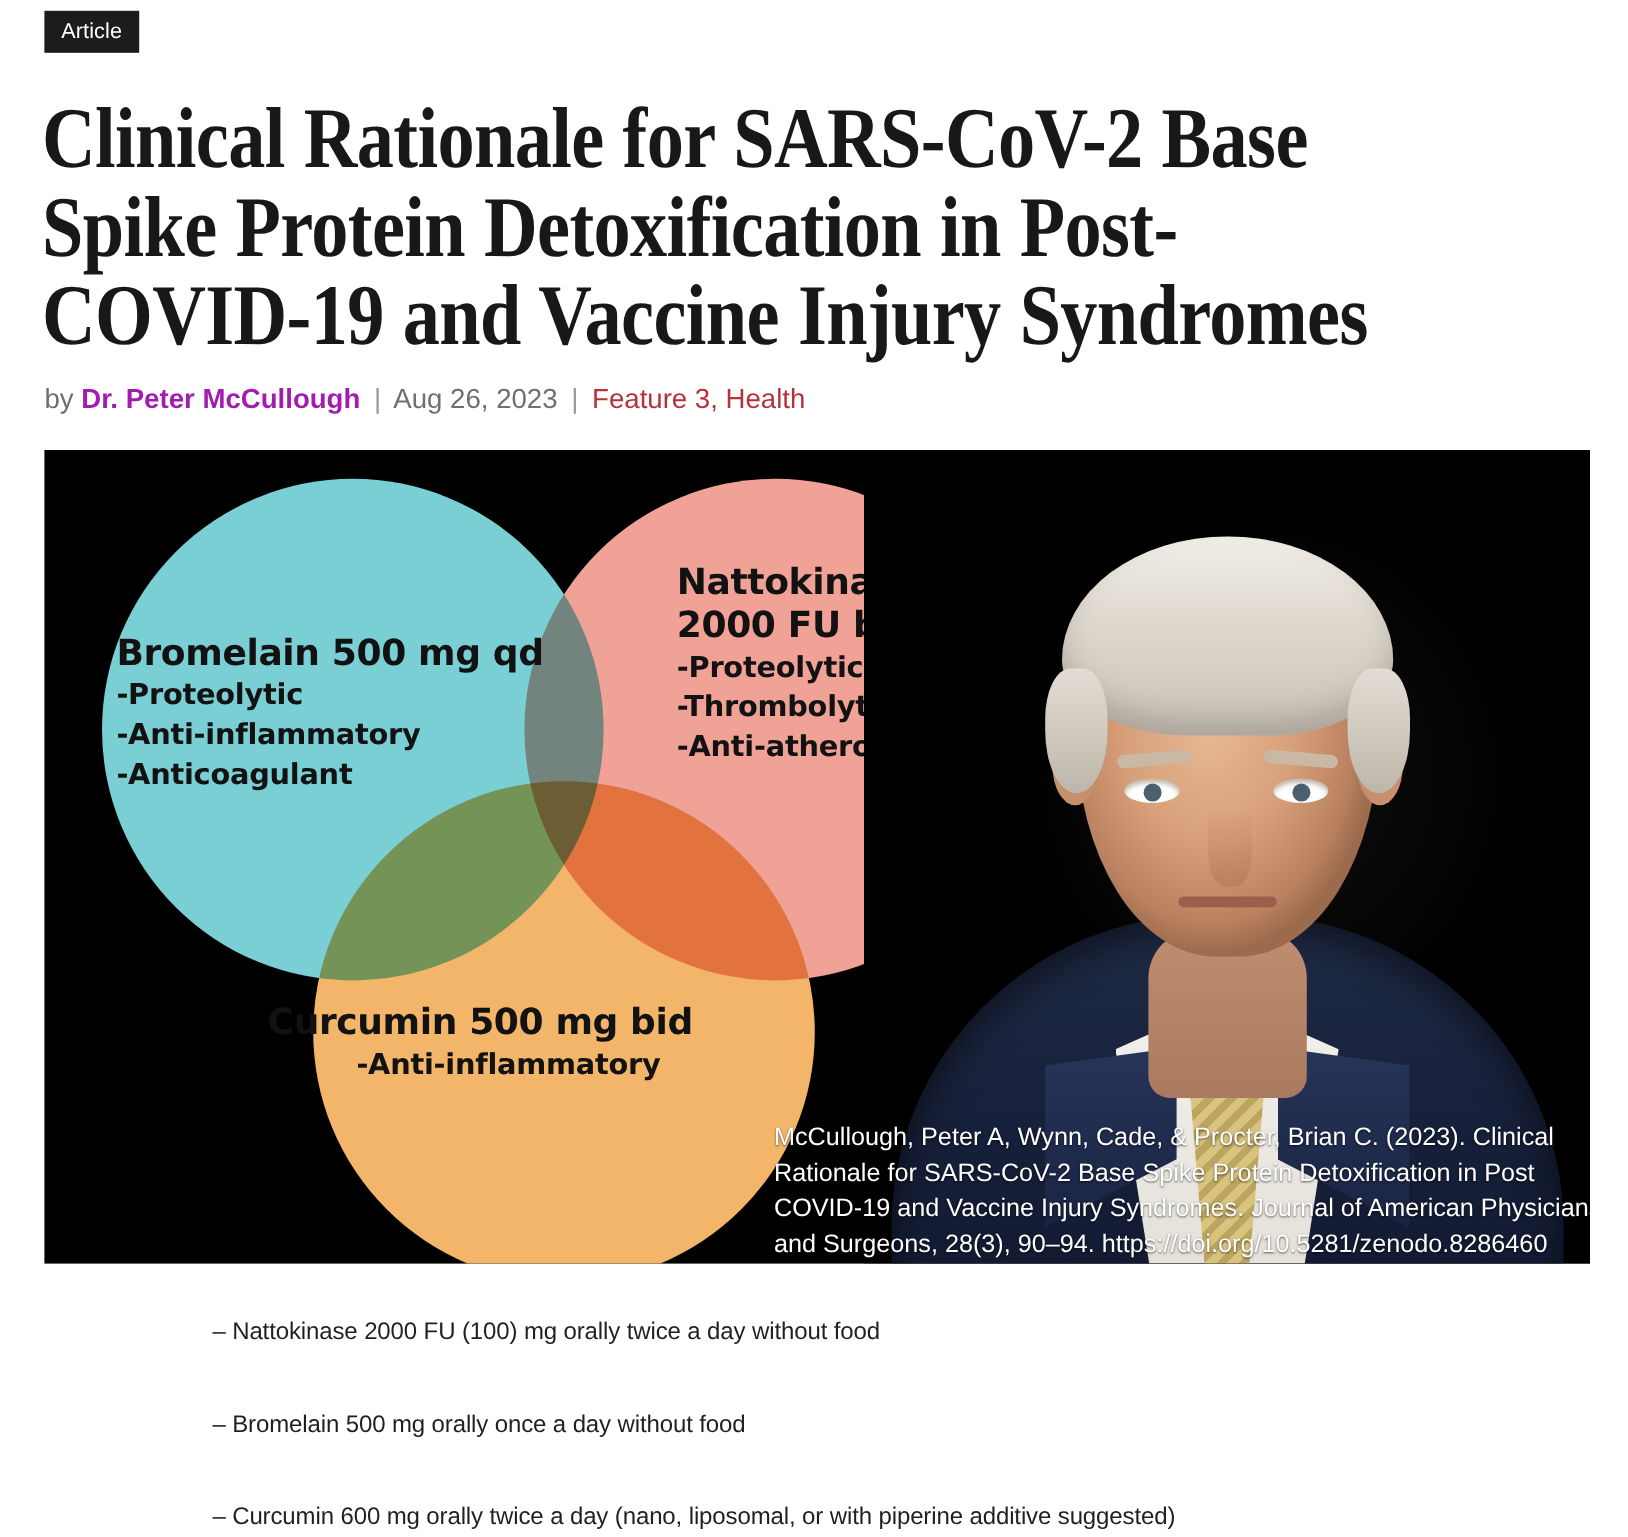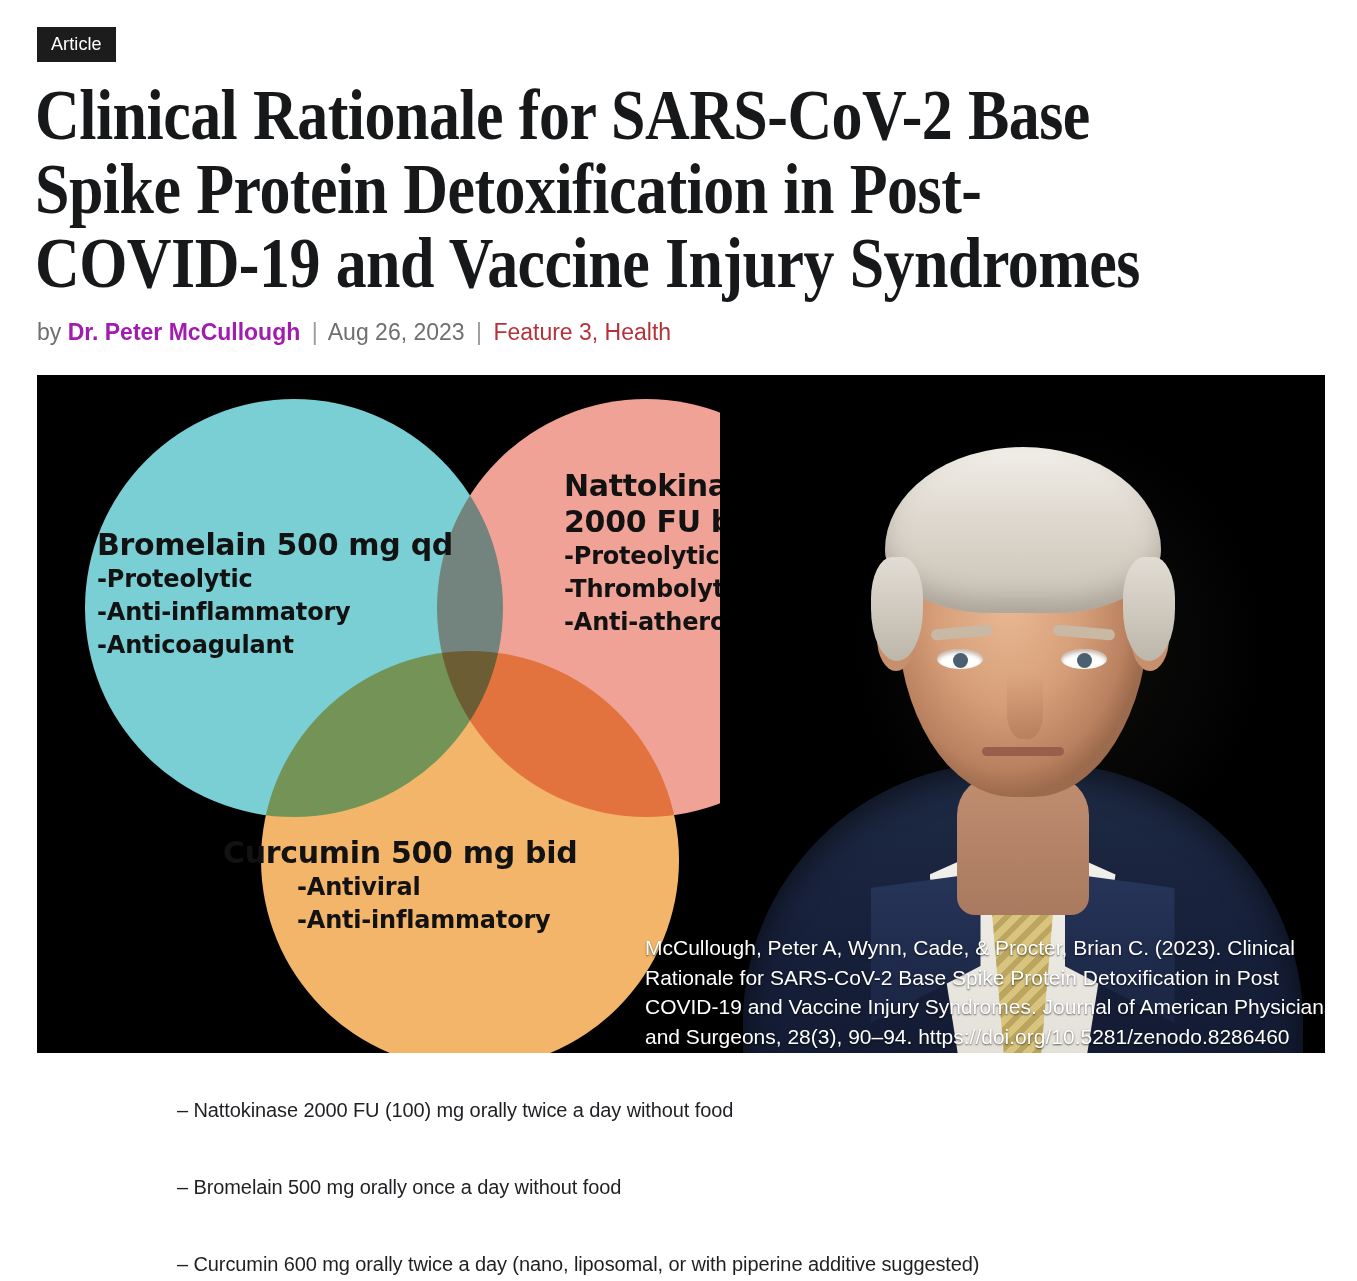--- a/index.html
+++ b/index.html
@@ -14,21 +14,21 @@
     position: relative;
     overflow: hidden;
     font-family: "Liberation Sans", sans-serif;
     -webkit-font-smoothing: antialiased;
   }
 
   
   .badge {
     position: absolute;
     left: 37px;
-    top: 27px;
+    top: 9px;
     background: #1c1c1c;
     color: #ffffff;
     font-family: "Liberation Sans", sans-serif;
     font-size: 18px;
     line-height: 1;
     padding: 8px 14px 9px 14px;
     letter-spacing: 0.1px;
   }
 
   
@@ -355,21 +355,20 @@
       <span class="head">Nattokinase</span>
       <span class="head">2000 FU bid</span>
       <span class="item">-Proteolytic</span>
       <span class="item">-Thrombolytic</span>
       <span class="item">-Anti-atherosclerotic</span>
     </div>
 
     <div class="venn-label lbl-curc">
       <span class="head">Curcumin 500 mg bid</span>
       <span class="items">
-        <span class="item">-Antiviral</span>
         <span class="item">-Anti-inflammatory</span>
       </span>
     </div>
   </div>
 
   <div class="portrait">
     <div class="suit"></div>
     <div class="shirt"></div>
     <div class="tie"></div>
     <div class="collar-l"></div>

